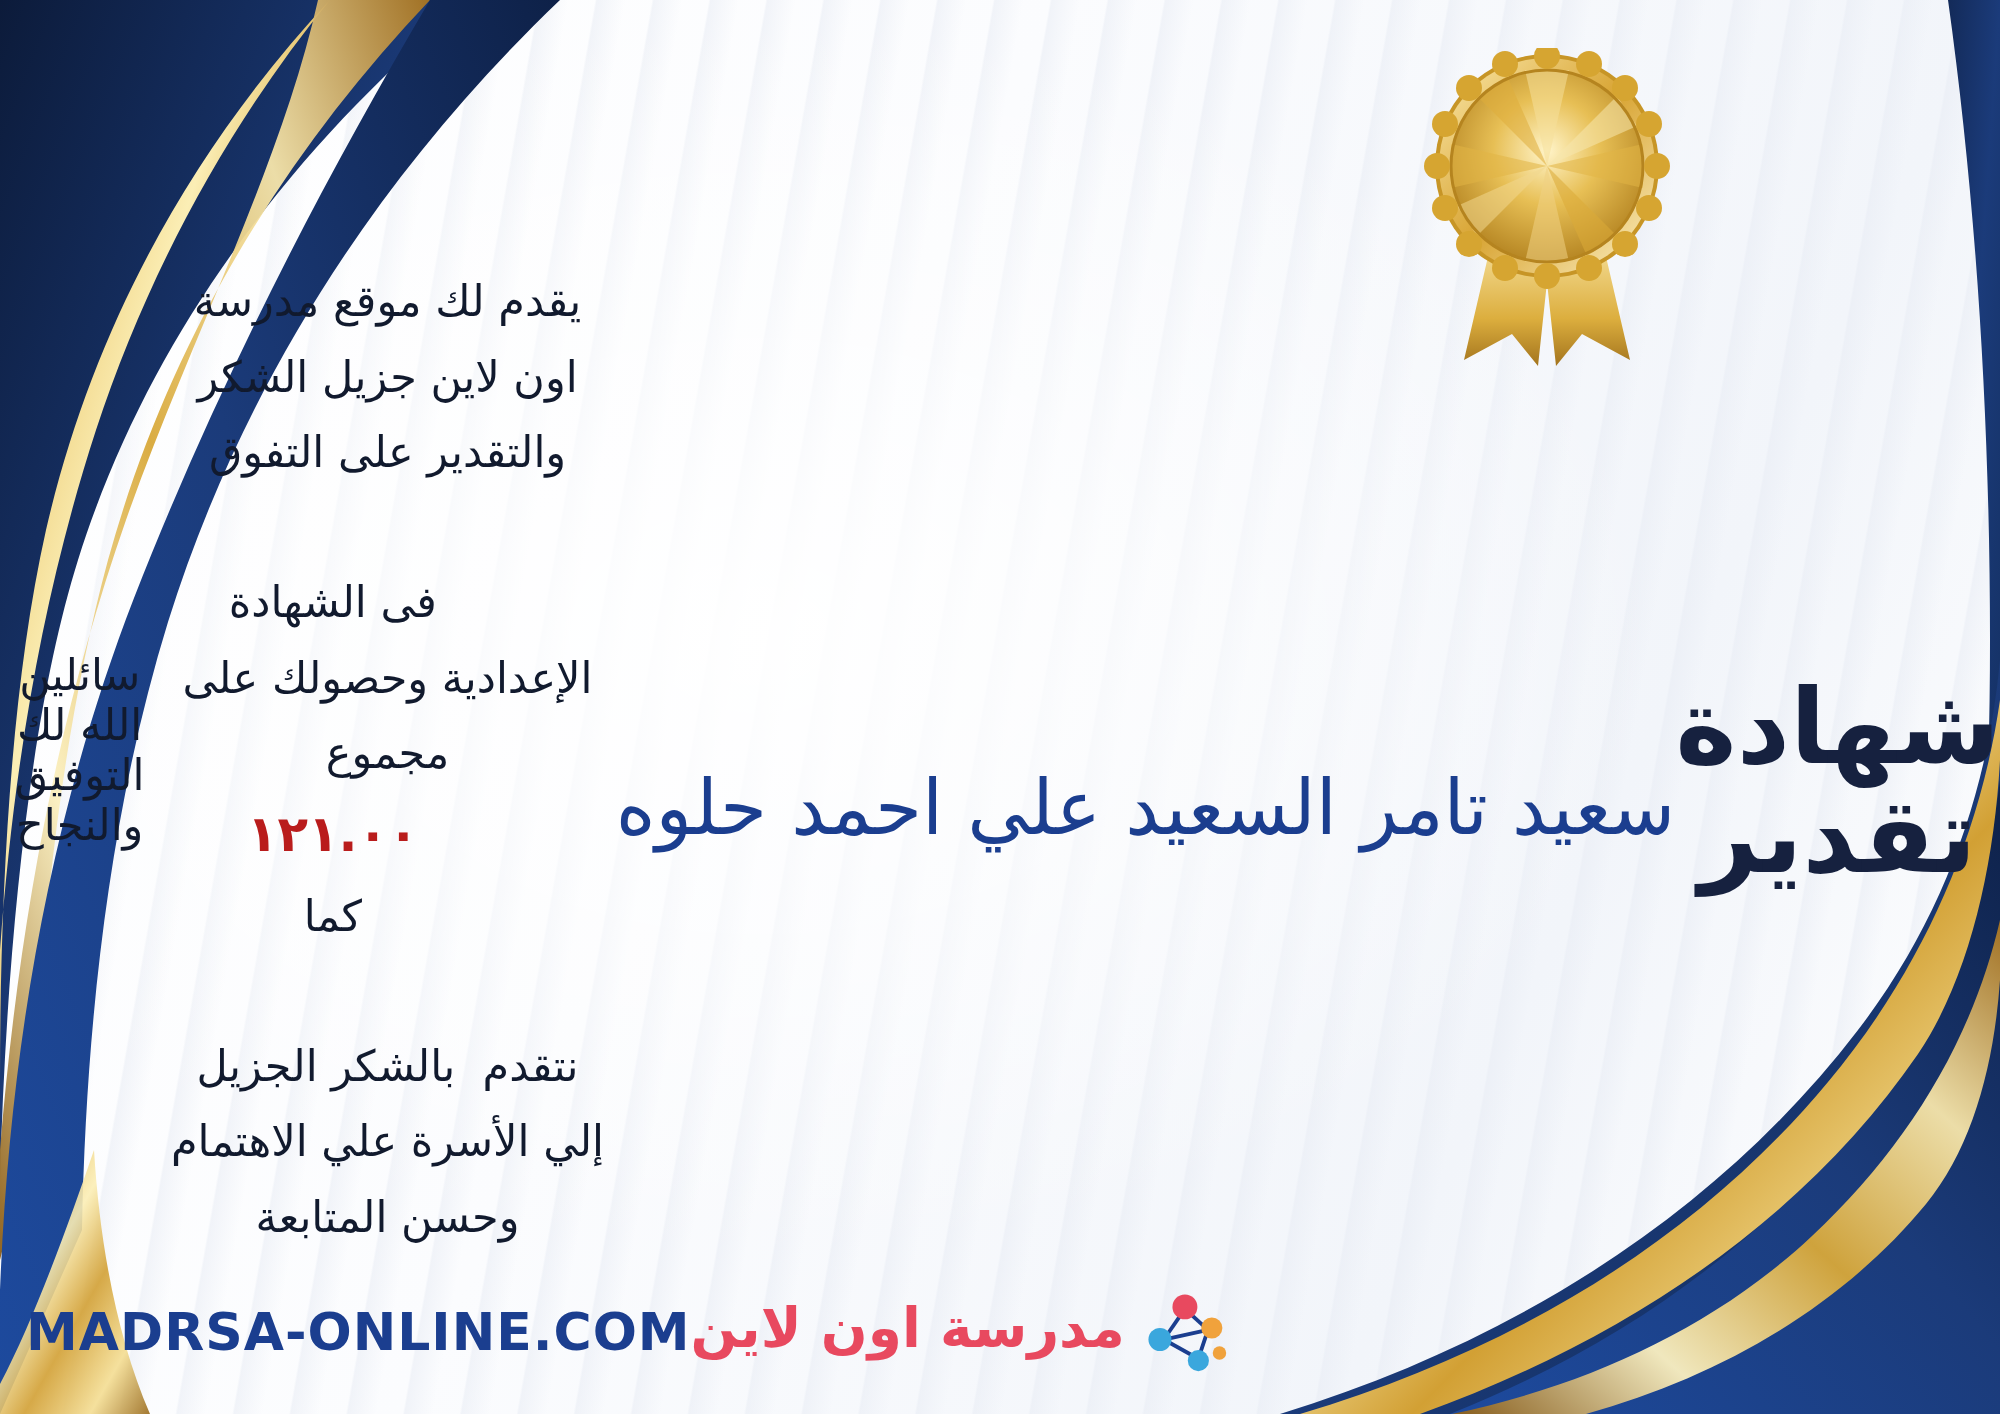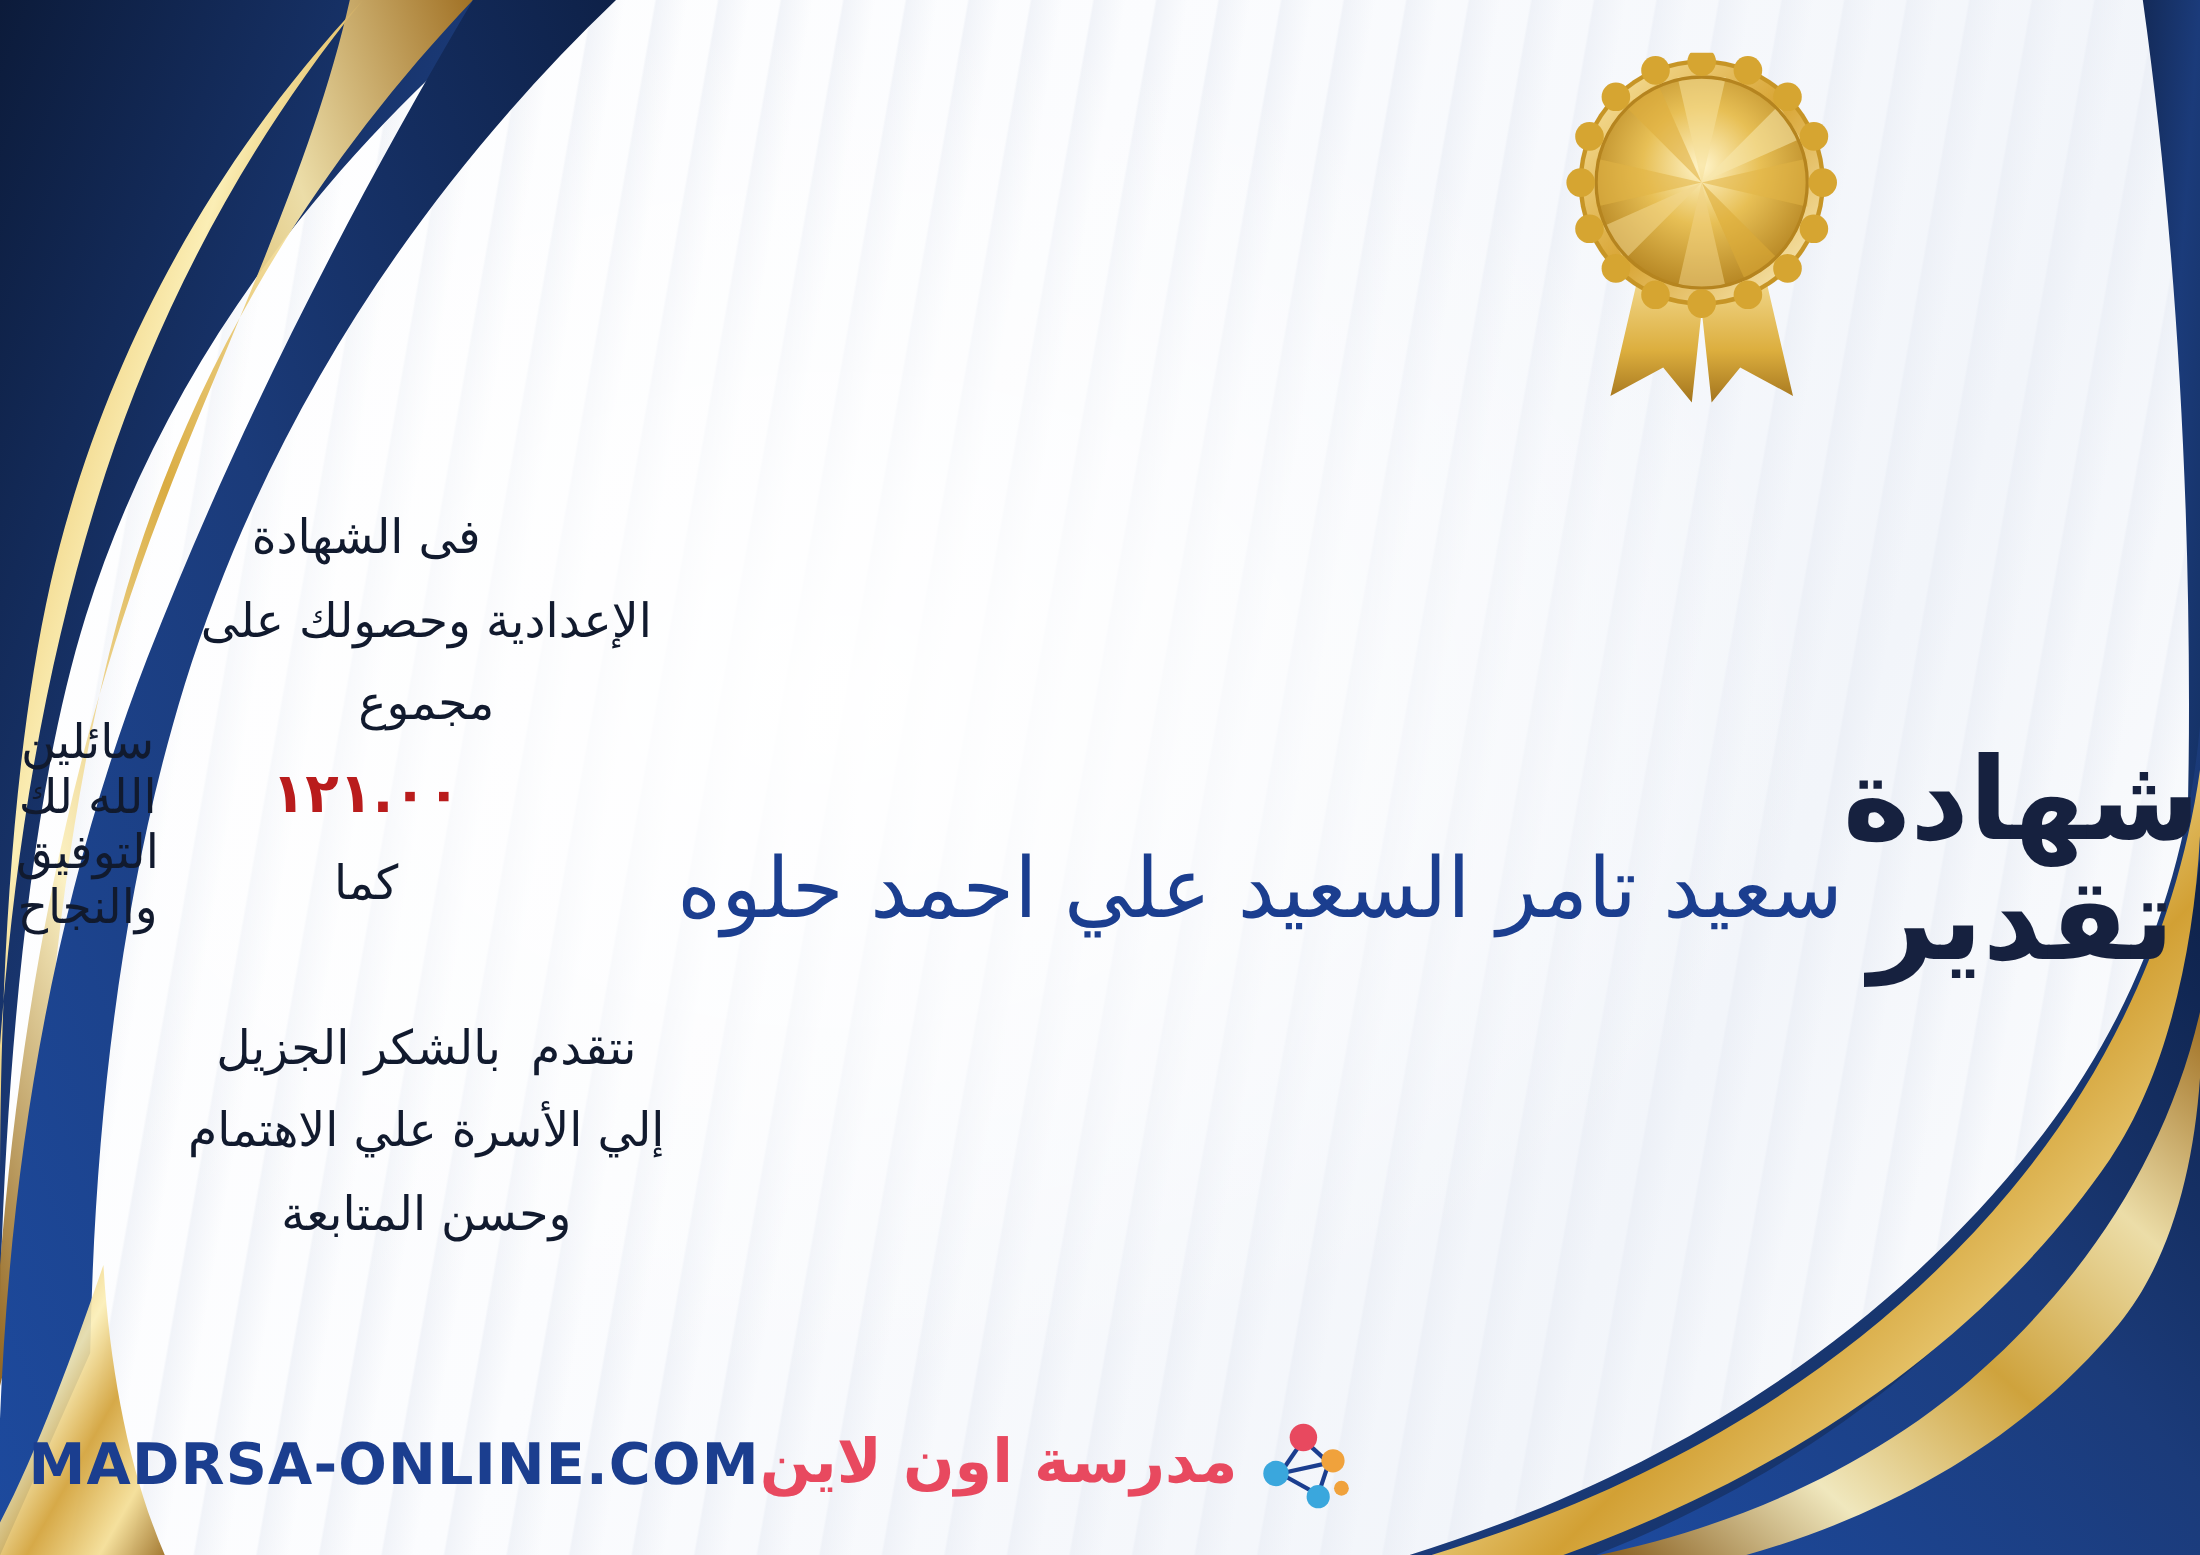--- a/index.html
+++ b/index.html
@@ -285,20 +285,21 @@
     </g>
   </svg>
 
   <div class="content">
 
     <div class="title">شهادة تقدير</div>
 
     <div class="recipient">سعيد تامر السعيد علي احمد حلوه</div>
 
     <div class="body-text">
+      <span class="body-line">يقدم لك موقع مدرسة اون لاين جزيل الشكر  والتقدير على التفوق</span>
       <span class="body-line">
         <span>فى الشهادة الإعدادية وحصولك على مجموع</span>
         <span class="score">١٢١.٠٠</span>
         <span>كما</span>
       </span>
       <span class="body-line">نتقدم  بالشكر الجزيل إلي الأسرة علي الاهتمام وحسن المتابعة</span>
     </div>
 
     <div class="closing">سائلين الله لك التوفيق  والنجاح</div>
   </div>

